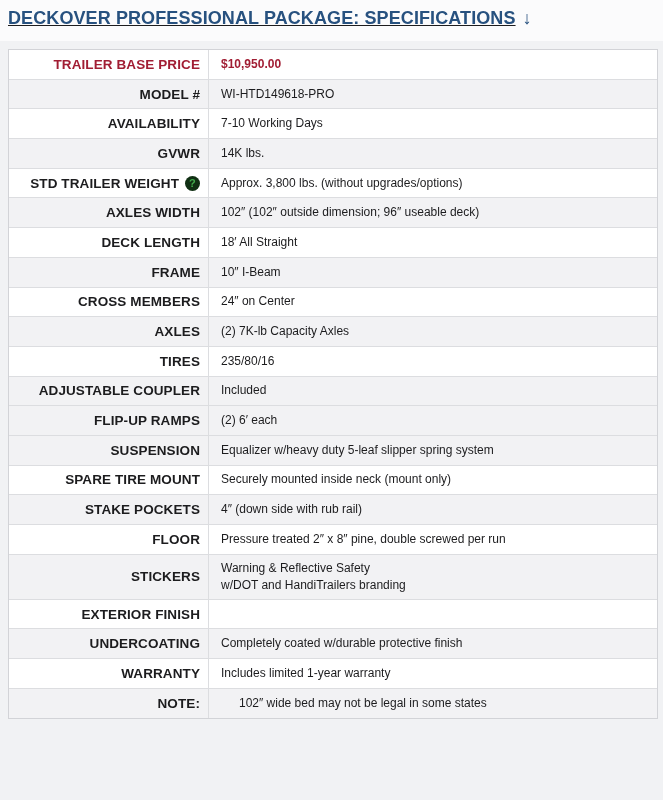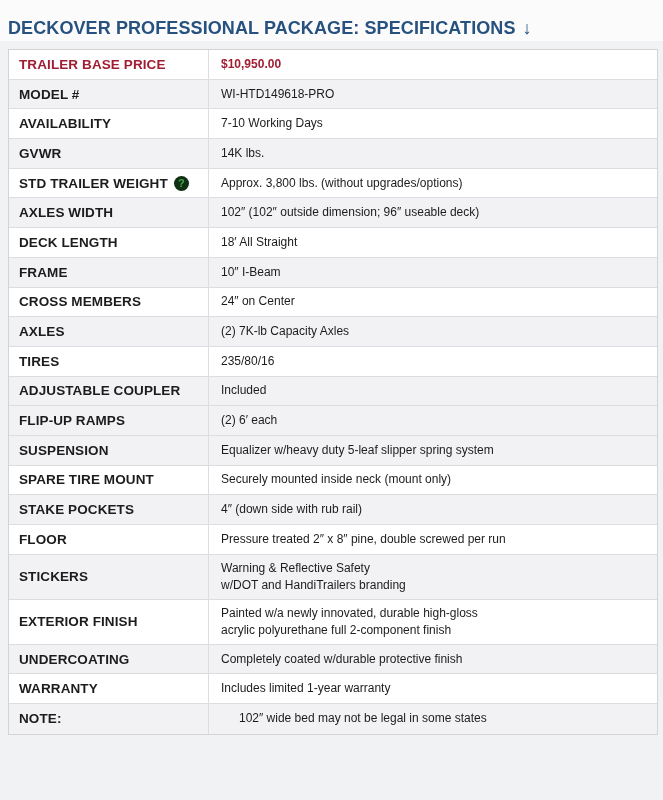--- a/index.html
+++ b/index.html
@@ -8,21 +8,22 @@
     background: #f1f2f4;
     font-family: "Liberation Sans", "DejaVu Sans", sans-serif;
     color: #1c1c1e;
     overflow: hidden;
     position: relative;
   }
   .page-header {
     background: #fbfbfc;
     height: 41px;
     box-sizing: border-box;
-    padding: 18px 8px 0 8px;
+    padding: 8px 8px 0 8px;
+    text-decoration: underline;
   }
   .page-title {
     margin: 0;
     font-size: 18px;
     font-weight: bold;
     color: var(--title-blue, #27517f);
     letter-spacing: 0.1px;
     white-space: nowrap;
   }
   .title-arrow {
@@ -57,20 +58,21 @@
     line-height: 17px;
     font-size: 13.5px;
   }
   .cell.label {
     width: 200px;
     flex: 0 0 200px;
     border-right: 1px solid #dcdde0;
     font-weight: bold;
     padding-left: 10px;
     letter-spacing: 0.1px;
+    justify-content: flex-end;
   }
   .cell.value {
     flex: 1 1 auto;
     padding-left: 12px;
     font-size: 12px;
     white-space: pre-line;
   }
   .row.highlight .cell.label,
   .row.highlight .cell.value {
     color: var(--price-red, #a11d33);
@@ -225,22 +227,20 @@
 
     </div>
     <div class="cell value">Warning &amp; Reflective Safety
 w/DOT and HandiTrailers branding</div>
   </div>
     <div class="row">
     <div class="cell label">
       <span class="label-text">EXTERIOR FINISH</span>
 
     </div>
-    <div class="cell value">Painted w/a newly innovated, durable high-gloss
-acrylic polyurethane full 2-component finish</div>
   </div>
     <div class="row alt">
     <div class="cell label">
       <span class="label-text">UNDERCOATING</span>
 
     </div>
     <div class="cell value">Completely coated w/durable protective finish</div>
   </div>
     <div class="row">
     <div class="cell label">

